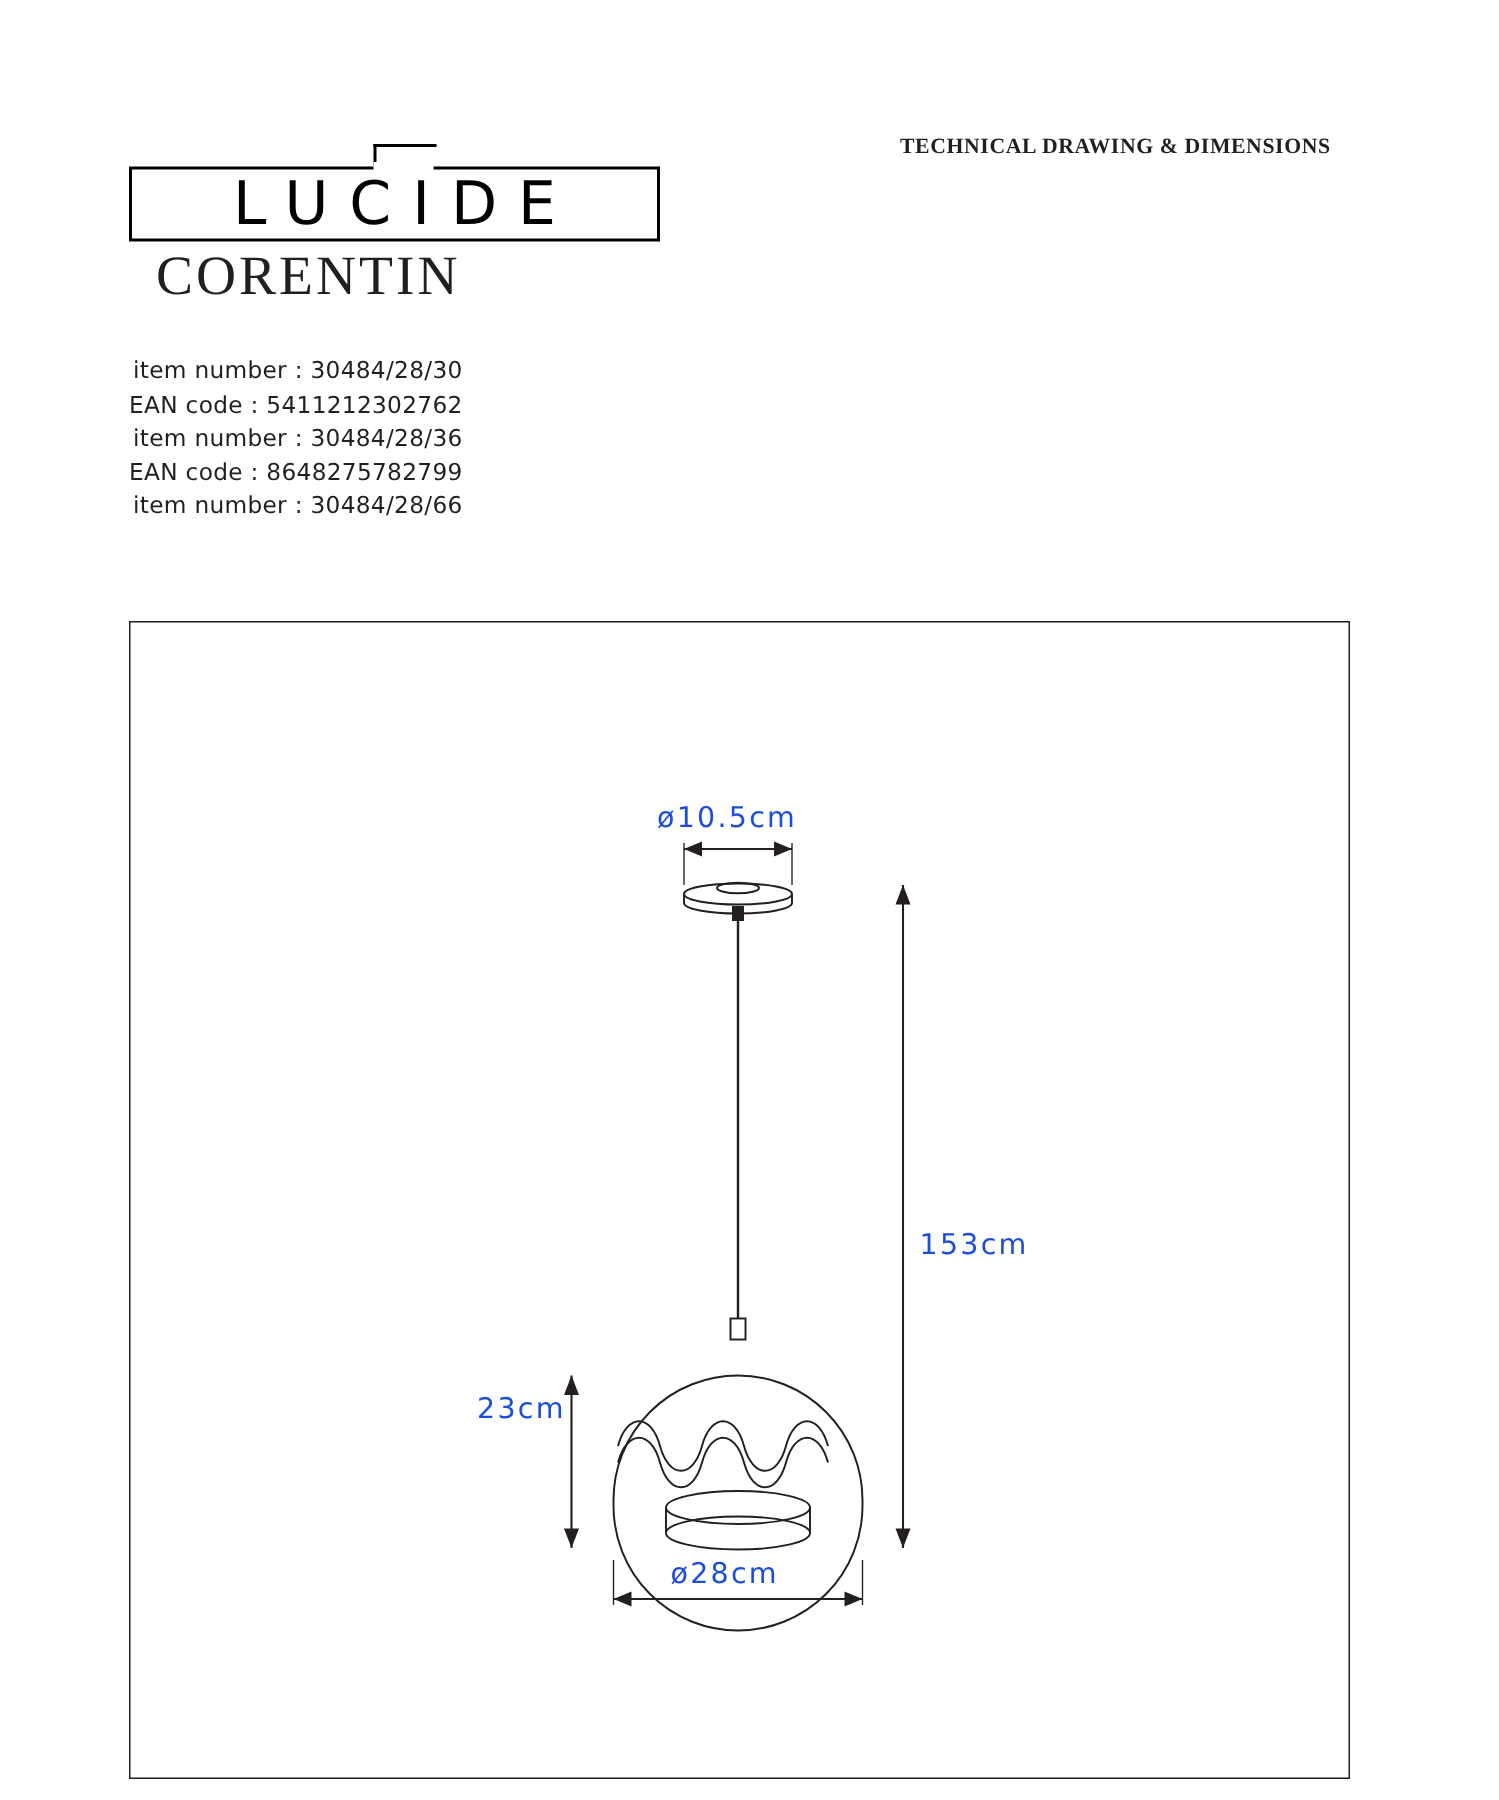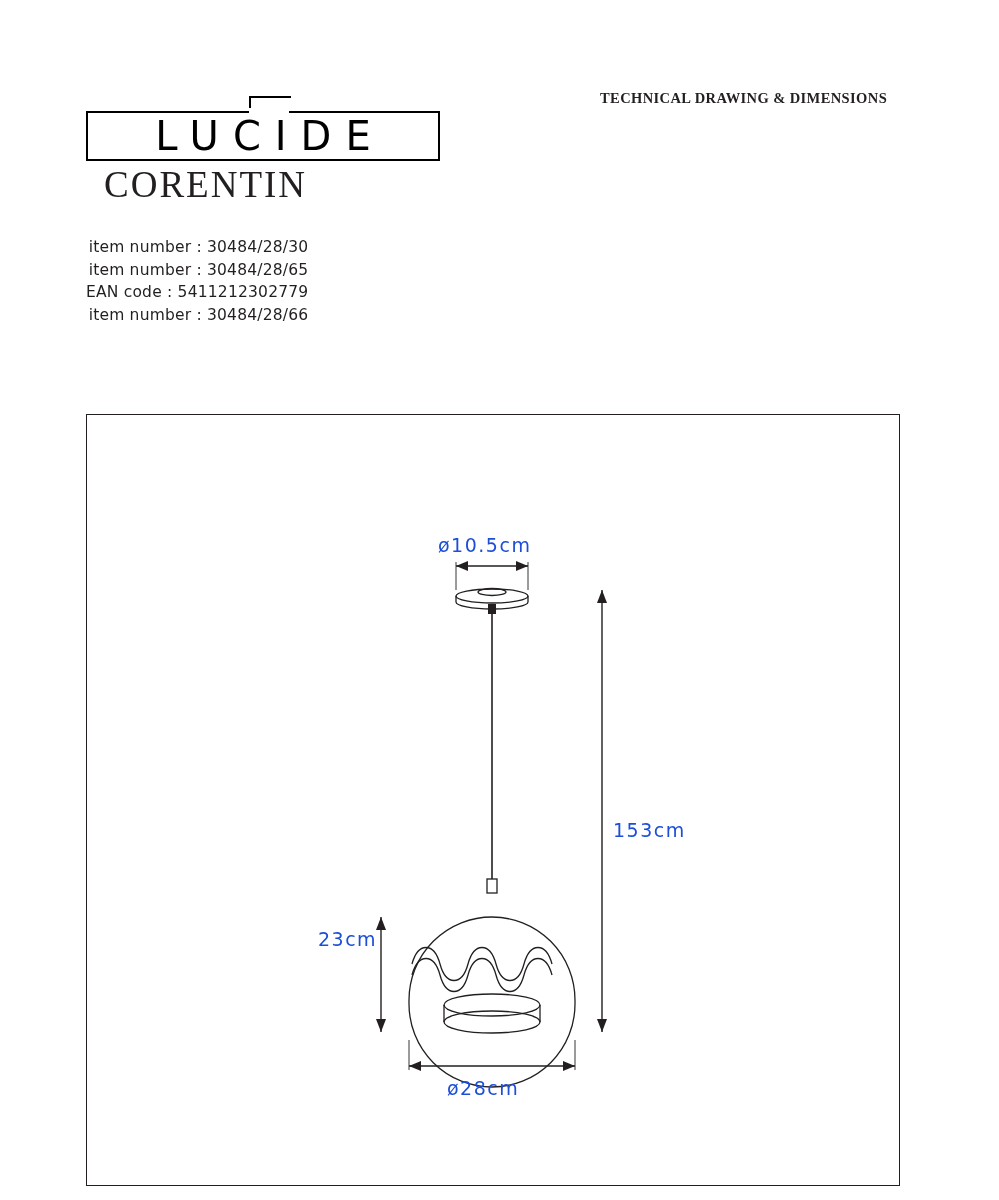--- a/index.html
+++ b/index.html
@@ -133,41 +133,42 @@
     position: absolute;
     font-family: "DejaVu Sans", sans-serif;
     font-size: 19px;
     letter-spacing: 1.5px;
     color: #1d4ed8;
     white-space: nowrap;
   }
   #label-diam-top  { left: 438px; top: 534px; }
   #label-height    { left: 613px; top: 819px; }
   #label-shade-h   { left: 318px; top: 928px; }
-  #label-diam-bot  { left: 447px; top: 1077px; }
+  #label-diam-bot  { left: 447px; top: 1038px; }
 </style>
 </head>
 <body>
 
 <div class="header-right">TECHNICAL DRAWING &amp; DIMENSIONS</div>
 
 <div class="logo-box">
   <div class="logo-frame"></div>
   <div class="logo-notch-line"></div>
   <div class="logo-notch-line2"></div>
   <div class="logo-notch"></div>
   <div class="logo-text">LUCIDE</div>
 </div>
 
 <div class="product-name">CORENTIN</div>
 
 <div class="codes">
   <div>item number : 30484/28/30</div>
-  <div>item number : 30484/28/65</div>
-  <div>EAN code : 5411212302779</div>
+  <div>EAN code : 5411212302762</div>
+  <div>item number : 30484/28/36</div>
+  <div>EAN code : 8648275782799</div>
   <div>item number : 30484/28/66</div>
 </div>
 
 <div class="drawing-frame"></div>
 
 <svg class="drawing-svg" width="999" height="1200" viewBox="0 0 999 1200" aria-hidden="true">
 
   <g fill="none" stroke="#231f20" stroke-width="1.3">
 
     <ellipse cx="492" cy="596" rx="36" ry="7"></ellipse>

